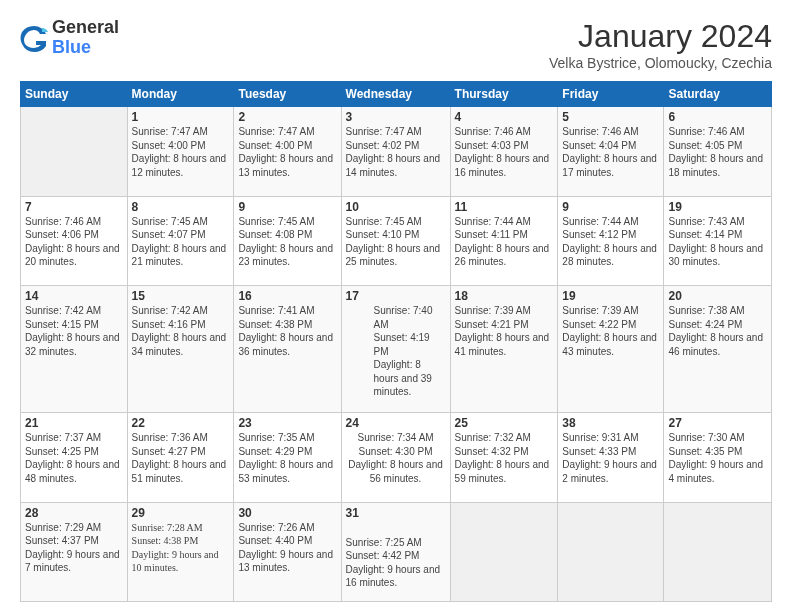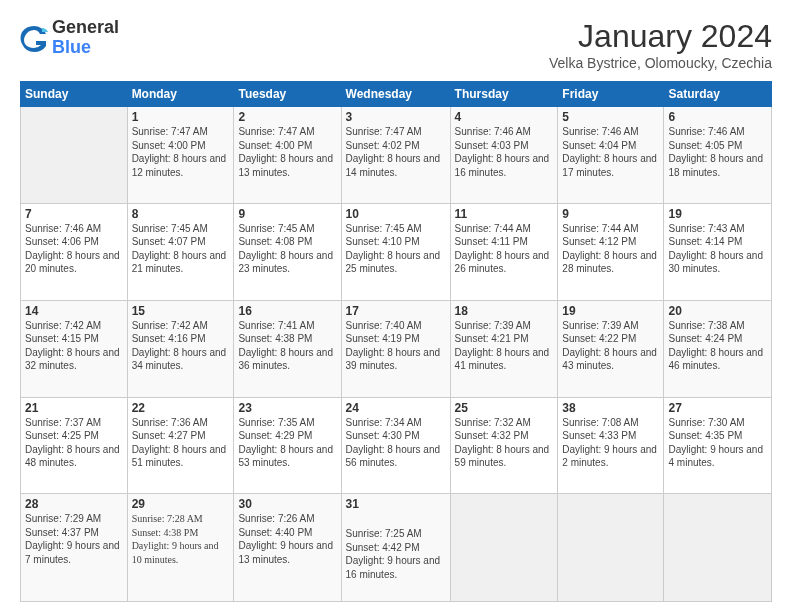--- a/index.html
+++ b/index.html
@@ -236,21 +236,21 @@
 Daylight: 8 hours and 34 minutes.</div>
           </td>
           <td>
             <span class="day-number">16</span>
             <div class="day-info" style="white-space: pre-line;">Sunrise: 7:41 AM
 Sunset: 4:38 PM
 Daylight: 8 hours and 36 minutes.</div>
           </td>
           <td>
             <span class="day-number">17</span>
-            <div class="day-info" style="white-space: pre-line;">Sunrise: 7:40 AM
+            <div class="day-info" style="white-space: pre-line; margin-left: 28px;">Sunrise: 7:40 AM
 Sunset: 4:19 PM
 Daylight: 8 hours and 39 minutes.</div>
           </td>
           <td>
             <span class="day-number">18</span>
             <div class="day-info" style="white-space: pre-line;">Sunrise: 7:39 AM
 Sunset: 4:21 PM
 Daylight: 8 hours and 41 minutes.</div>
           </td>
           <td>
@@ -280,33 +280,33 @@
 Daylight: 8 hours and 51 minutes.</div>
           </td>
           <td>
             <span class="day-number">23</span>
             <div class="day-info" style="white-space: pre-line;">Sunrise: 7:35 AM
 Sunset: 4:29 PM
 Daylight: 8 hours and 53 minutes.</div>
           </td>
           <td>
             <span class="day-number">24</span>
-            <div class="day-info" style="white-space: pre-line;">Sunrise: 7:34 AM
+            <div class="day-info" style="white-space: pre-line; text-align: center;">Sunrise: 7:34 AM
 Sunset: 4:30 PM
 Daylight: 8 hours and 56 minutes.</div>
           </td>
           <td>
             <span class="day-number">25</span>
             <div class="day-info" style="white-space: pre-line;">Sunrise: 7:32 AM
 Sunset: 4:32 PM
 Daylight: 8 hours and 59 minutes.</div>
           </td>
           <td>
             <span class="day-number">38</span>
-            <div class="day-info" style="white-space: pre-line;">Sunrise: 7:08 AM
+            <div class="day-info" style="white-space: pre-line;">Sunrise: 9:31 AM
 Sunset: 4:33 PM
 Daylight: 9 hours and 2 minutes.</div>
           </td>
           <td>
             <span class="day-number">27</span>
             <div class="day-info" style="white-space: pre-line;">Sunrise: 7:30 AM
 Sunset: 4:35 PM
 Daylight: 9 hours and 4 minutes.</div>
           </td>
         </tr>

